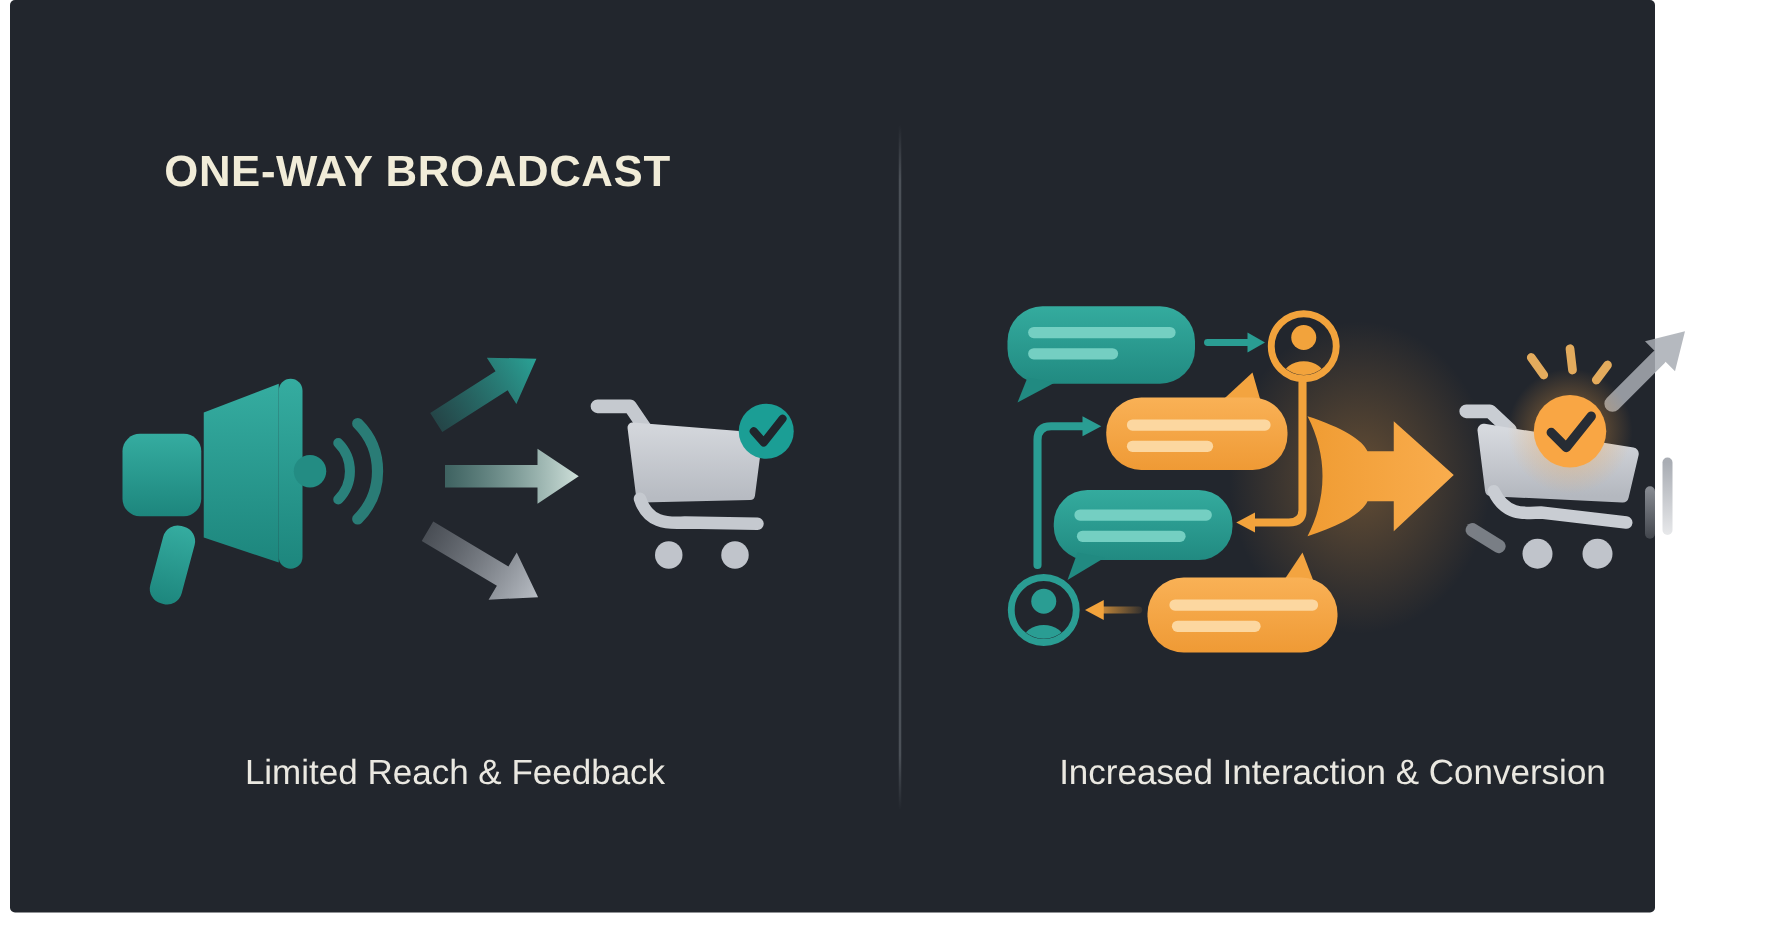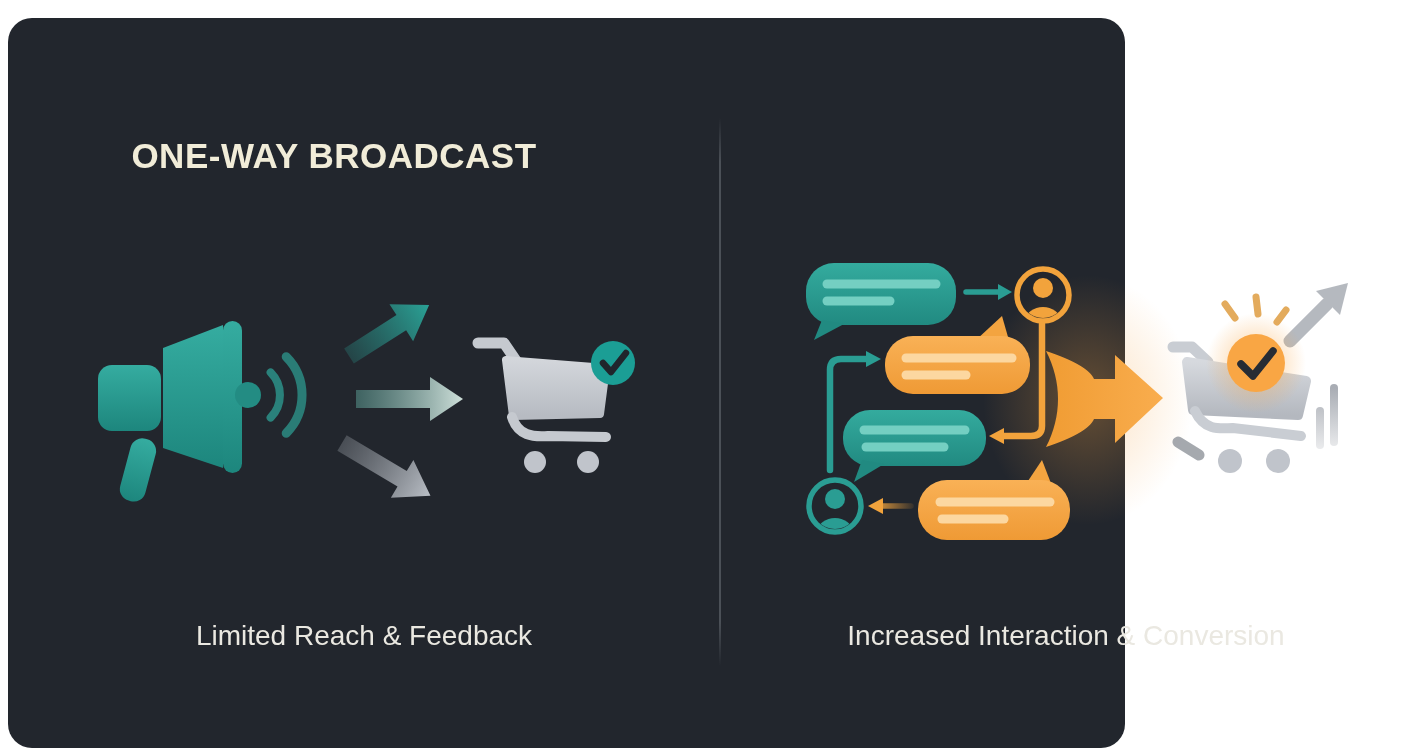--- a/index.html
+++ b/index.html
@@ -1,19 +1,19 @@
 <!DOCTYPE html>
 <html style="--bg: #22262d; --frame: #ffffff; --cream: #f1ecd8; --textLight: #eae8e1; --divider: #4b5057; --teal: #2a9d93; --tealDeep: #1f867d; --tealLight: #74cfc2; --orange: #f5a343; --orangeLight: #fcd7a0; --cartGray: #c6cacf; --grayMid: #9aa0a7; --checkDark: #22262d;"><head>
 <meta charset="utf-8">
 <style>
   html,body{margin:0;padding:0;background:#fff;}
   .canvas{position:relative;width:1424px;height:752px;background:var(--frame,#ffffff);overflow:hidden;
           font-family:"Liberation Sans", sans-serif;}
-  .card{position:absolute;left:8px;top:18px;width:1117px;height:730px;background:var(--bg,#22262d);
-        border-radius:24px;}
+  .card{position:absolute;left:8px;top:0;width:1316px;height:730px;background:var(--bg,#22262d);
+        border-radius:4px;}
   .half-title{position:absolute;top:118px;width:712px;margin:0;text-align:center;
               font-size:35px;font-weight:700;letter-spacing:0.5px;color:var(--cream,#f1ecd8);}
   .title-left{left:0;transform:translateX(-30px);}
   .title-right{left:712px;transform:translateX(-34px);}
   .half-caption{position:absolute;top:602px;width:712px;margin:0;text-align:center;
                 font-size:28px;font-weight:400;color:var(--textLight,#eae8e1);}
   .caption-left{left:0;}
   .caption-right{left:712px;transform:translateX(-10px);}
   .divider{position:absolute;left:711px;top:100px;width:2px;height:548px;
            background:linear-gradient(to bottom, rgba(90,96,104,0), var(--divider,#4b5057) 8%,

